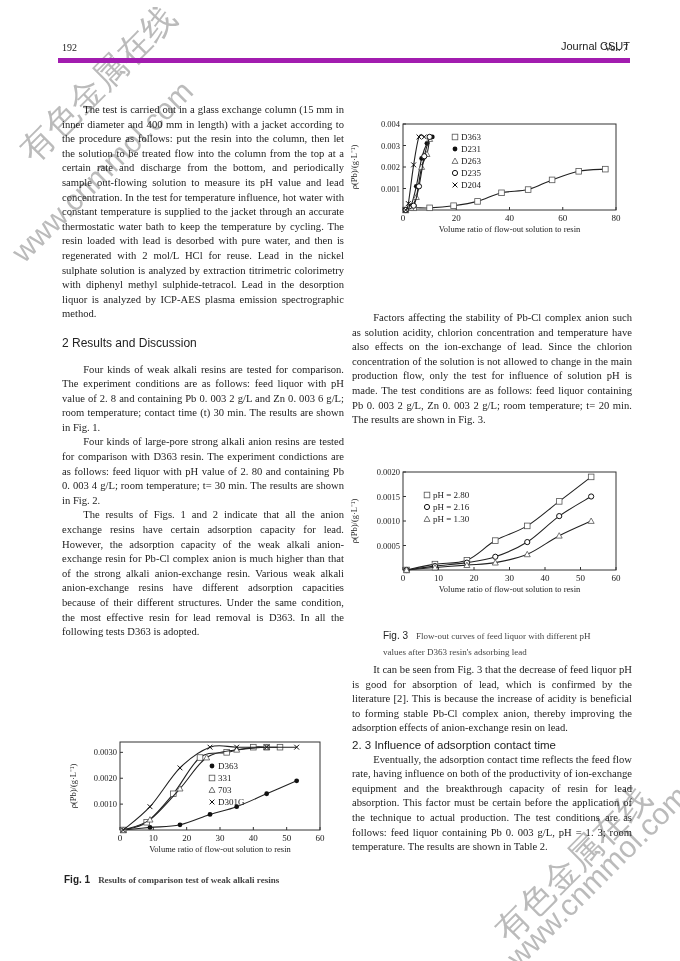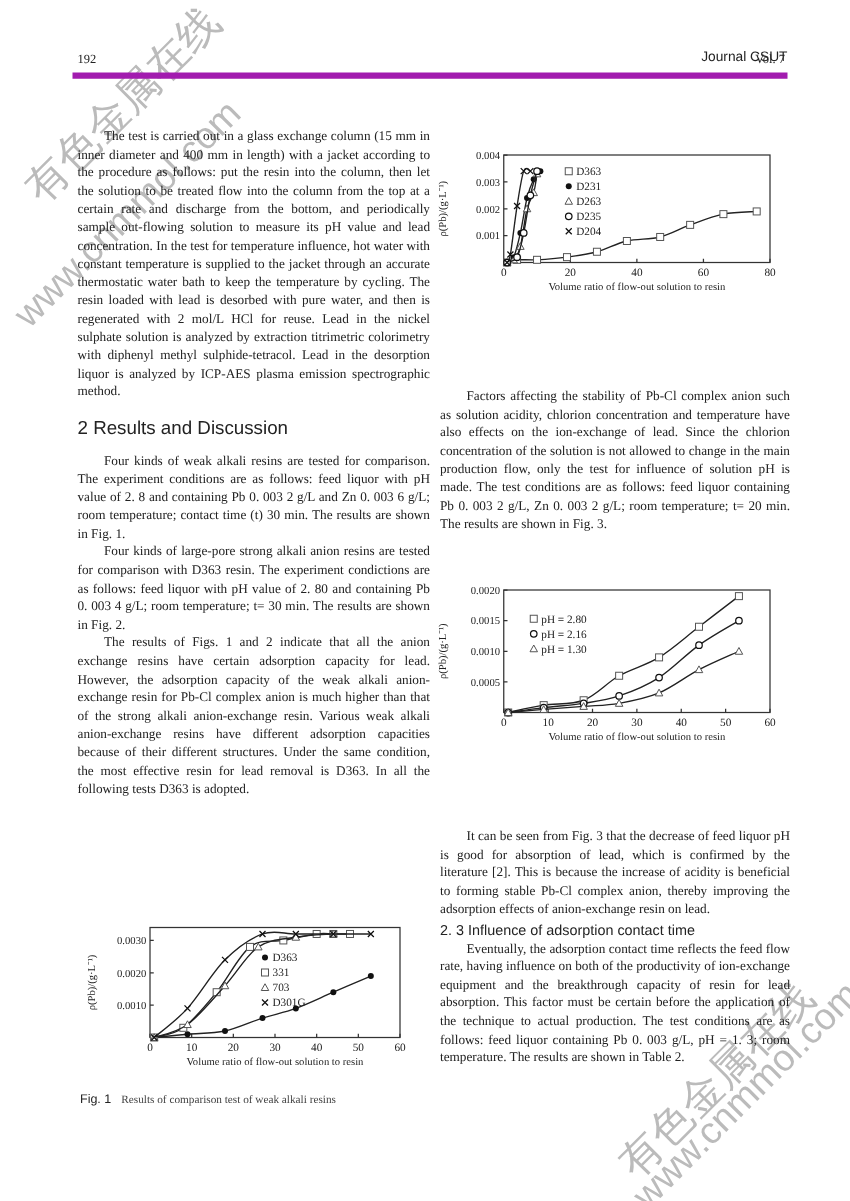--- a/index.html
+++ b/index.html
@@ -9,21 +9,21 @@
          border-bottom:5px solid #a21caf; font-size:10px; }
   .hdr .pg { position:absolute; left:4px; top:2px; }
   .hdr .jn { position:absolute; left:0; right:0; text-align:right; top:0;
              font-family:"Liberation Sans", sans-serif; font-size:11px; }
   .hdr .vol { position:absolute; right:2px; top:2px; }
   .col { position:absolute; font-size:10.6px; line-height:14.6px; text-align:justify; }
   .colL { left:62px; width:282px; top:103px; }
   .colR { left:352px; width:280px; }
   p { margin:0; text-indent:2em; }
   h2, h3 { font-family:"Liberation Sans", sans-serif; font-weight:normal; margin:0; }
-  h2 { font-size:15px; }
+  h2 { font-size:12px; }
   h3 { font-size:11.5px; }
   .fig { position:absolute; }
   .fig svg { display:block; }
   .cap { font-size:9px; color:#444; }
   .cap .lab { font-family:"Liberation Sans", sans-serif; font-size:10px; color:#222; margin-right:8px; }
   .wm { position:absolute; color:#bbb; font-family:"Liberation Sans", sans-serif; pointer-events:none;
         transform-origin:left top; white-space:nowrap; }
 </style>
 </head>
 <body>
@@ -114,21 +114,21 @@
         <path d="M85.6 66.30588235294117 L90.4 71.10588235294118 M90.4 66.30588235294117 L85.6 71.10588235294118" stroke="#111" stroke-width="1"></path>
         <path d="M115.6 27.48235294117648 L120.4 32.28235294117648 M120.4 27.48235294117648 L115.6 32.28235294117648" stroke="#111" stroke-width="1"></path>
         <path d="M145.6 6.77647058823529 L150.4 11.57647058823529 M150.4 6.77647058823529 L145.6 11.57647058823529" stroke="#111" stroke-width="1"></path>
         <path d="M172.26666666666668 6.77647058823529 L177.0666666666667 11.57647058823529 M177.0666666666667 6.77647058823529 L172.26666666666668 11.57647058823529" stroke="#111" stroke-width="1"></path>
         <path d="M202.26666666666665 6.77647058823529 L207.06666666666666 11.57647058823529 M207.06666666666666 6.77647058823529 L202.26666666666665 11.57647058823529" stroke="#111" stroke-width="1"></path>
         <path d="M232.26666666666665 6.77647058823529 L237.06666666666666 11.57647058823529 M237.06666666666666 6.77647058823529 L232.26666666666665 11.57647058823529" stroke="#111" stroke-width="1"></path>
       </g>
       <path d="M147.6 61.6 L152.4 66.4 M152.4 61.6 L147.6 66.4" stroke="#111" stroke-width="1"></path>
       <text x="156" y="67" font-size="9" font-family="Liberation Serif, serif" fill="#222">D301G</text>
     </svg>
-  <div class="cap" style="margin-top:14px;margin-left:2px;">
+  <div class="cap" style="margin-top:14px;margin-left:2px;font-weight:bold;">
     <span class="lab">Fig. 1</span><span>Results of comparison test of weak alkali resins</span>
   </div>
 </div>
 
 <div class="fig" style="left:345px;top:118px;width:285px;">
   <svg id="fig2" width="285" height="120">
       <rect x="58" y="6" width="213" height="86" fill="none" stroke="#333" stroke-width="1"></rect>
       <line x1="58" y1="92" x2="58" y2="89" stroke="#333"></line>
       <text x="58" y="103" font-size="9" text-anchor="middle" font-family="Liberation Serif, serif" fill="#222">0</text>
       <line x1="111.25" y1="92" x2="111.25" y2="89" stroke="#333"></line>
@@ -270,19 +270,22 @@
         <path d="M89.95 96.55 L92.95 101.95 L86.95 101.95 Z" fill="#fff" stroke="#555" stroke-width="0.8"></path>
         <path d="M121.9 94.1 L124.9 99.5 L118.9 99.5 Z" fill="#fff" stroke="#555" stroke-width="0.8"></path>
         <path d="M150.3 91.65 L153.3 97.05000000000001 L147.3 97.05000000000001 Z" fill="#fff" stroke="#555" stroke-width="0.8"></path>
         <path d="M182.25 83.32 L185.25 88.72 L179.25 88.72 Z" fill="#fff" stroke="#555" stroke-width="0.8"></path>
         <path d="M214.2 64.7 L217.2 70.10000000000001 L211.2 70.10000000000001 Z" fill="#fff" stroke="#555" stroke-width="0.8"></path>
         <path d="M246.15 50 L249.15 55.4 L243.15 55.4 Z" fill="#fff" stroke="#555" stroke-width="0.8"></path>
       </g>
       <path d="M82 48 L85 53.4 L79 53.4 Z" fill="#fff" stroke="#555" stroke-width="0.8"></path>
       <text x="88" y="54" font-size="9" font-family="Liberation Serif, serif" fill="#222">pH = 1.30</text>
     </svg>
+  <div class="cap" style="margin-top:36px;margin-left:38px;width:220px;line-height:16px;">
+    <span class="lab">Fig. 3</span><span>Flow-out curves of feed liquor with different pH values after D363 resin's adsorbing lead</span>
+  </div>
 </div>
 
 <div class="col colR" style="top:663px;">
   <p>It can be seen from Fig. 3 that the decrease of feed liquor pH is good for absorption of lead, which is confirmed by the literature [2]. This is because the increase of acidity is beneficial to forming stable Pb-Cl complex anion, thereby improving the adsorption effects of anion-exchange resin on lead.</p>
   <h3 style="margin-top:2px;">2. 3   Influence of adsorption contact time</h3>
   <p>Eventually, the adsorption contact time reflects the feed flow rate, having influence on both of the productivity of ion-exchange equipment and the breakthrough capacity of resin for lead absorption. This factor must be certain before the application of the technique to actual production. The test conditions are as follows: feed liquor containing Pb 0. 003 g/L, pH = 1. 3; room temperature. The results are shown in Table 2.</p>
 </div>
 
 </body></html>

